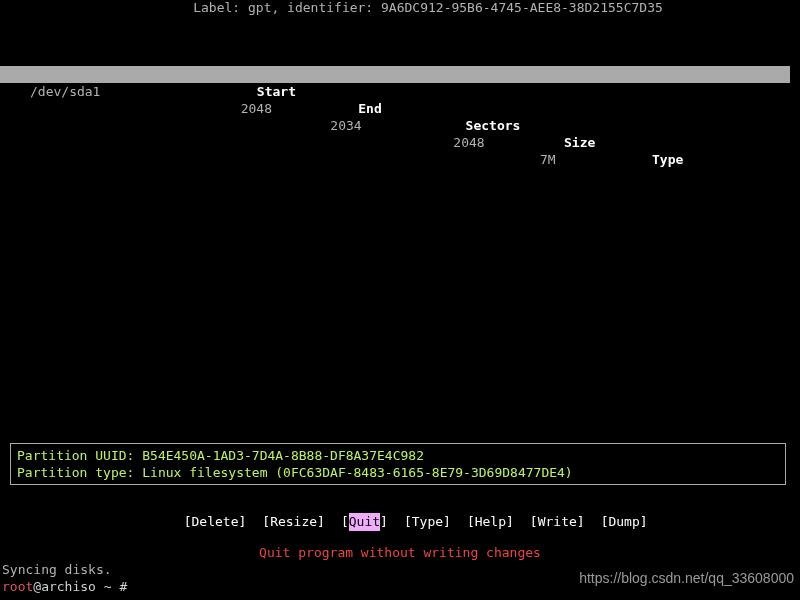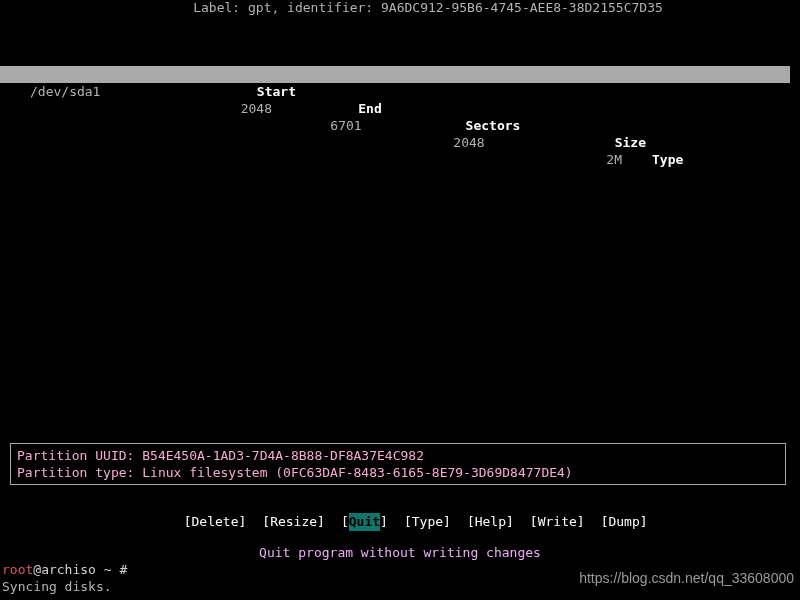--- a/index.html
+++ b/index.html
@@ -90,41 +90,40 @@
   .trow .c-sectors {
     position: absolute;
     left: 410px;
     width: 118px;
     text-align: center;
   }
   .trow .c-size {
     position: absolute;
     left: 540px;
     width: 82px;
-    text-align: right;
   }
   .trow .c-type {
     position: absolute;
     left: 628px;
     width: 160px;
     text-align: left;
   }
   .trow.header .c-size { width: 82px; }
 
   
   .detail-box {
     position: absolute;
     left: 10px;
     top: 443px;
     width: 776px;
     height: 42px;
     border: 1px solid #aaaaaa;
     box-sizing: border-box;
     padding: 3px 0 2px 6px;
-    color: #f9a8d4;
+    color: #bef264;
   }
   .detail-line {
     height: 17px;
     line-height: 17px;
     white-space: pre;
   }
 
   
   .menu {
     position: absolute;
@@ -141,36 +140,36 @@
     display: inline-block;
     white-space: pre;
     color: #ffffff;
   }
   .menu-item .brk { color: #ffffff; }
   .menu-item .lbl {
     display: inline-block;
     padding: 0;
   }
   .menu-item.selected .lbl {
-    background: #0f766e;
+    background: #f0abfc;
     color: #000000;
-    font-weight: bold;
+    font-weight: normal;
   }
   .menu-gap { display: inline-block; width: 16px; }
 
   
   .help-line {
     position: absolute;
     left: 0;
     top: 544px;
     width: 800px;
     height: 17px;
     line-height: 17px;
     text-align: center;
-    color: #f0abfc;
+    color: #ef4444;
     white-space: pre;
   }
   .console {
     position: absolute;
     left: 2px;
     top: 561px;
     width: 790px;
     color: #b2b2b2;
   }
   .console-line {
@@ -209,23 +208,23 @@
       <span class="c-end">End</span>
       <span class="c-sectors">Sectors</span>
       <span class="c-size">Size</span>
       <span class="c-type">Type</span>
     </div>
 
     <div class="trow">
       <span class="marker"></span>
       <span class="c-device">/dev/sda1</span>
       <span class="c-start">2048</span>
-      <span class="c-end">6701</span>
+      <span class="c-end">2034</span>
       <span class="c-sectors">2048</span>
-      <span class="c-size">2M</span>
+      <span class="c-size">7M</span>
     </div>
 
     <div class="trow selected">
       <span class="marker">&gt;&gt;</span>
       <span class="c-device">/dev/sda2</span>
       <span class="c-start">4096</span>
       <span class="c-end">41943006</span>
       <span class="c-sectors">41938911</span>
       <span class="c-size">20G</span>
       <span class="c-type">Linux filesystem</span>
@@ -238,19 +237,19 @@
     <div class="detail-line">Partition type: Linux filesystem (0FC63DAF-8483-6165-8E79-3D69D8477DE4)</div>
   </div>
 
   <div class="menu">
     <span class="menu-item"><span class="brk">[</span><span class="lbl">Delete</span><span class="brk">]</span></span><span class="menu-gap"></span><span class="menu-item"><span class="brk">[</span><span class="lbl">Resize</span><span class="brk">]</span></span><span class="menu-gap"></span><span class="menu-item selected"><span class="brk">[</span><span class="lbl">Quit</span><span class="brk">]</span></span><span class="menu-gap"></span><span class="menu-item"><span class="brk">[</span><span class="lbl">Type</span><span class="brk">]</span></span><span class="menu-gap"></span><span class="menu-item"><span class="brk">[</span><span class="lbl">Help</span><span class="brk">]</span></span><span class="menu-gap"></span><span class="menu-item"><span class="brk">[</span><span class="lbl">Write</span><span class="brk">]</span></span><span class="menu-gap"></span><span class="menu-item"><span class="brk">[</span><span class="lbl">Dump</span><span class="brk">]</span></span>
   </div>
 
   <div class="help-line">Quit program without writing changes</div>
 
   <div class="console">
+    <div class="console-line">Syncing disks.</div>
     <div class="console-line"><span class="prompt-user">root</span><span class="prompt-rest">@archiso ~ #</span></div>
-    <div class="console-line">Syncing disks.</div>
   </div>
 
   <div class="watermark">https://blog.csdn.net/qq_33608000</div>
 
 </div>
 
 </body></html>

